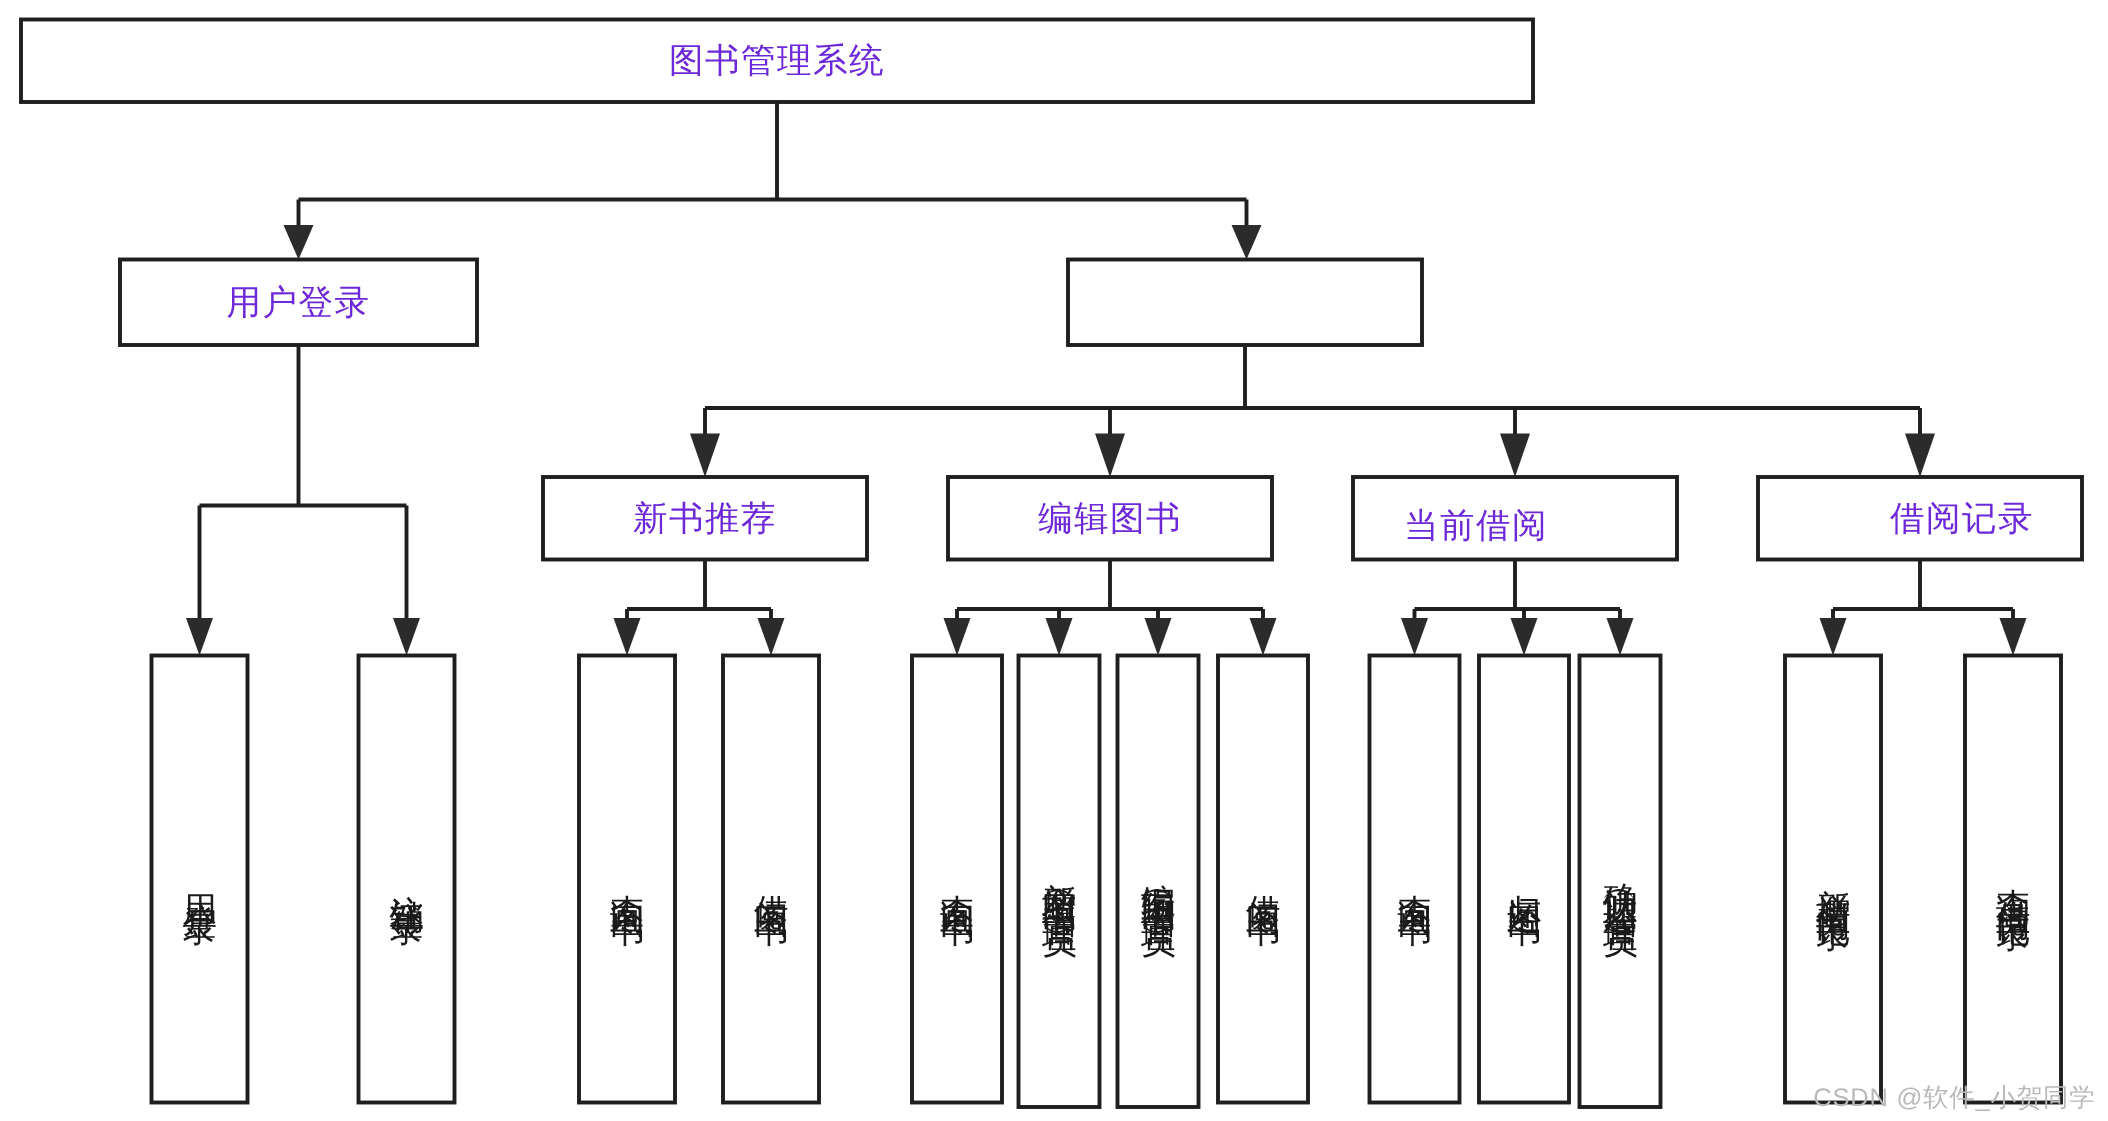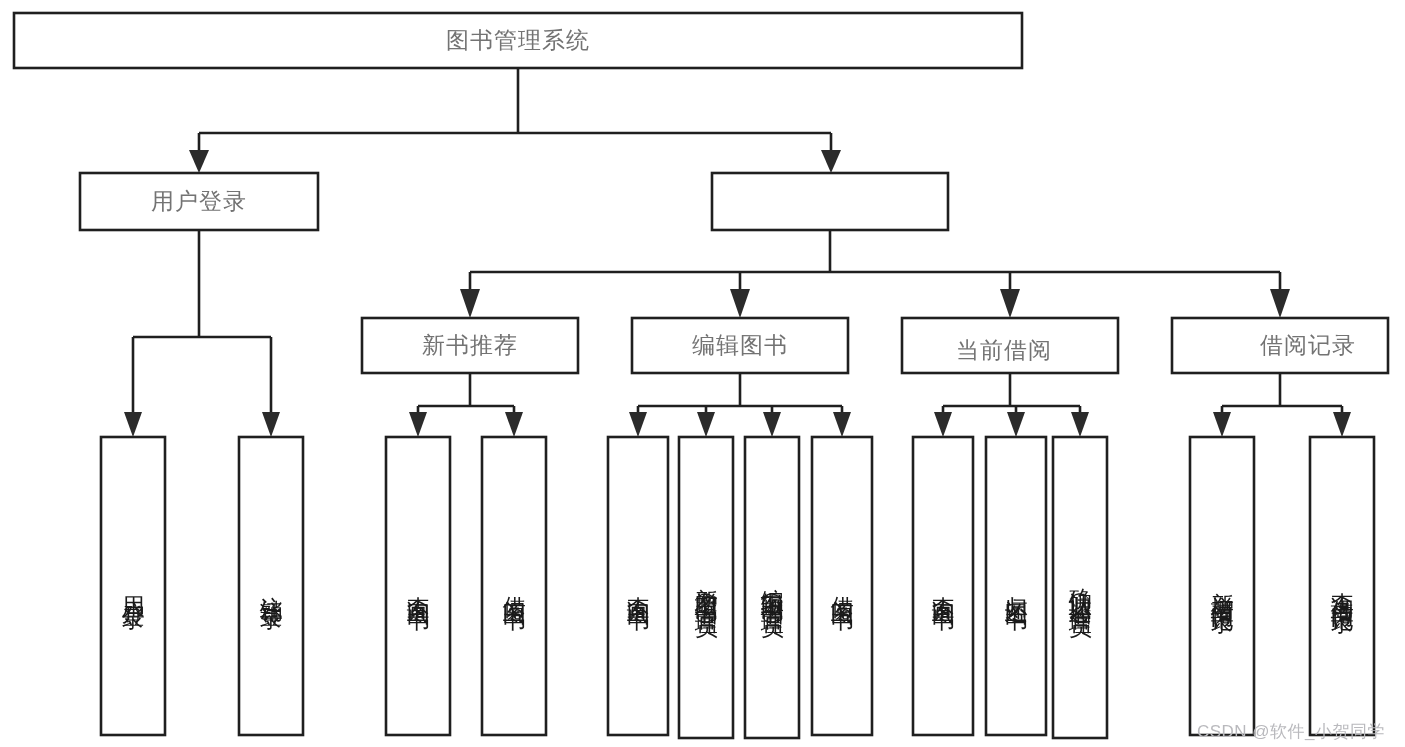--- a/index.html
+++ b/index.html
@@ -62,27 +62,27 @@
   .hlabel-wrap {
     position: absolute;
     display: flex;
     align-items: center;
     justify-content: center;
     pointer-events: none;
   }
   .hlabel-text {
     font-family: "Liberation Sans", "DejaVu Sans", sans-serif;
     font-size: 23px;
-    color: #737373;
+    color: #6d28d9;
     letter-spacing: 1px;
     white-space: nowrap;
   }
   .watermark {
     position: absolute;
-    right: 20px;
+    right: 8px;
     bottom: 4px;
     font-family: "Liberation Sans", "DejaVu Sans", sans-serif;
     font-size: 17px;
     color: #b9b9bd;
     letter-spacing: 0.5px;
     white-space: nowrap;
     user-select: none;
   }
 </style>
 </head>
@@ -204,21 +204,21 @@
 
 
   <div class="hlabel-wrap" style="left:362px; top:318px; width:216px; height:55px;">
     <span class="hlabel-text">新书推荐</span>
   </div>
 
   <div class="hlabel-wrap" style="left:632px; top:318px; width:216px; height:55px;">
     <span class="hlabel-text">编辑图书</span>
   </div>
 
-  <div class="hlabel-wrap" style="left:896px; top:318px; width:216px; height:65px;">
+  <div class="hlabel-wrap" style="left:876px; top:318px; width:216px; height:65px;">
     <span class="hlabel-text">当前借阅</span>
   </div>
 
   <div class="hlabel-wrap" style="left:1172px; top:318px; width:216px; height:55px;margin-left:28px;">
     <span class="hlabel-text">借阅记录</span>
   </div>
 
   <div class="vlabel-wrap" style="left:101px; top:437px; width:64px; height:298px;">
     <span class="vlabel-text">用户登录</span>
   </div>

